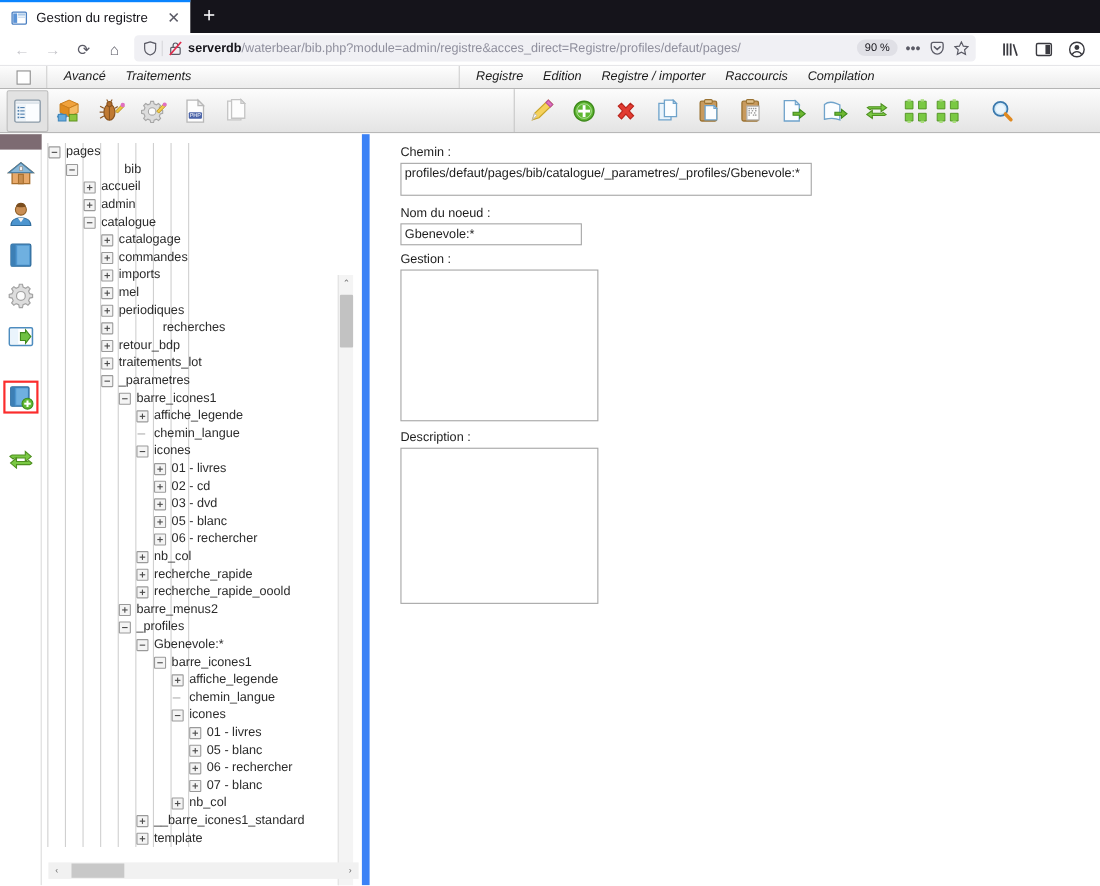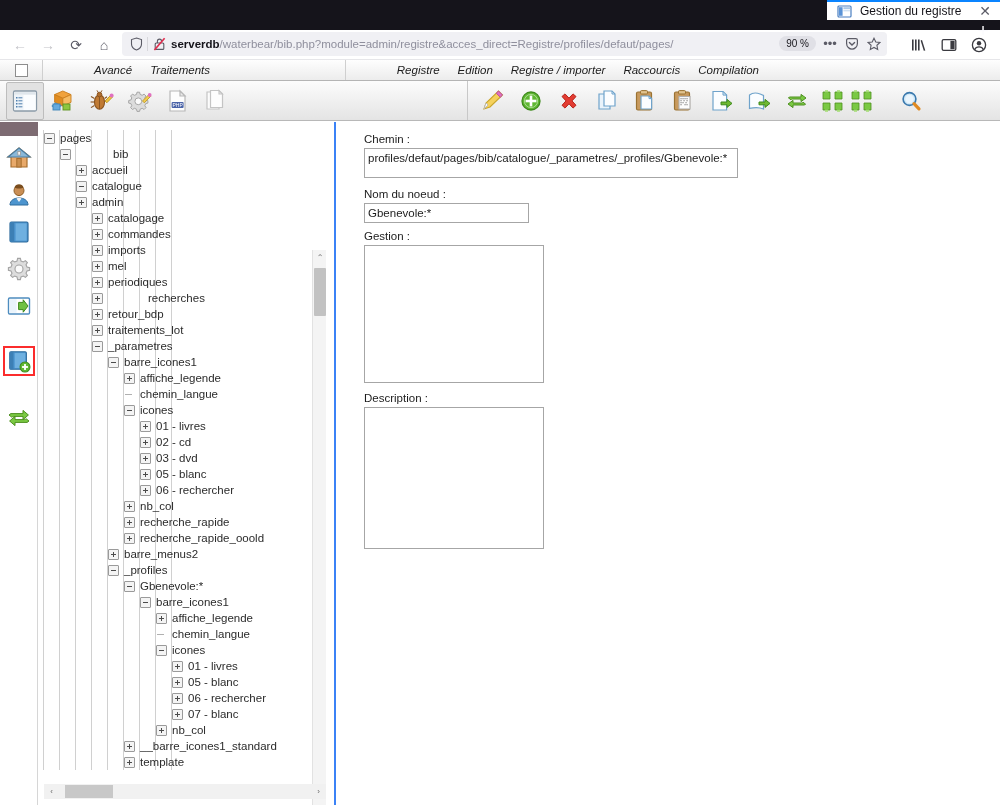--- a/index.html
+++ b/index.html
@@ -13,21 +13,20 @@
 
   
   #browser { width: 1000px; height: 805px; position: relative; background: #fff; }
 
   .tabstrip {
     height: 30px;
     background: #15141b;
     display: flex;
     align-items: flex-end;
     position: relative;
-    flex-direction: column;
   }
   .tab-active {
     width: 173px; height: 30px;
     background: #ffffff;
     border-top: 2px solid #0a84ff;
     display: flex; align-items: center;
     padding: 0 6px 0 10px;
     position: relative;
   }
   .tab-favicon {
@@ -133,21 +132,20 @@
     overflow: hidden;
   }
 
   
   .menurow {
     height: 21px;
     display: flex;
     align-items: stretch;
     background: linear-gradient(to bottom,#fefefe 0%, #ececec 100%);
     border-bottom: 1px solid #b4b4b4;
-    gap: 36px;
   }
   .menu-checkbox-cell {
     width: 43px;
     display: flex; align-items: center; justify-content: center;
     border-right: 1px solid #cfcfcf;
     background: linear-gradient(to bottom,#fdfdfd 0%, #e9e9e9 100%);
   }
   .menu-checkbox {
     width: 13px; height: 13px;
     background: #fff;
@@ -224,21 +222,21 @@
     width: 32px; height: 30px;
   }
   .rail-gap { height: 18px; }
 
   
   .treepanel {
     width: 298px;
     flex: 0 0 298px;
     position: relative;
     background: #ffffff;
-    border-right: 2px solid #3b82f6;
+    border-right: 7px solid #3b82f6;
   }
   .treeclip {
     position: absolute;
     left: 0; top: 8px;
     width: 281px; height: 643px;
     overflow: hidden;
   }
   .treelist {
     position: relative;
     padding-left: 6px;
@@ -757,26 +755,26 @@
               </div>
               <div class="tnode" style="padding-left: 16px; gap: 37px;">
                 <span class="tog"></span>
                 <span class="tlabel">bib</span>
               </div>
               <div class="tnode" style="padding-left: 32px;">
                 <span class="tog plus"></span>
                 <span class="tlabel">accueil</span>
               </div>
               <div class="tnode" style="padding-left: 32px;">
+                <span class="tog plus"></span>
+                <span class="tlabel">admin</span>
+              </div>
+              <div class="tnode" style="padding-left: 32px;">
                 <span class="tog"></span>
                 <span class="tlabel">catalogue</span>
-              </div>
-              <div class="tnode" style="padding-left: 32px;">
-                <span class="tog plus"></span>
-                <span class="tlabel">admin</span>
               </div>
               <div class="tnode" style="padding-left: 48px;">
                 <span class="tog plus"></span>
                 <span class="tlabel">catalogage</span>
               </div>
               <div class="tnode" style="padding-left: 48px;">
                 <span class="tog plus"></span>
                 <span class="tlabel">commandes</span>
               </div>
               <div class="tnode" style="padding-left: 48px;">

